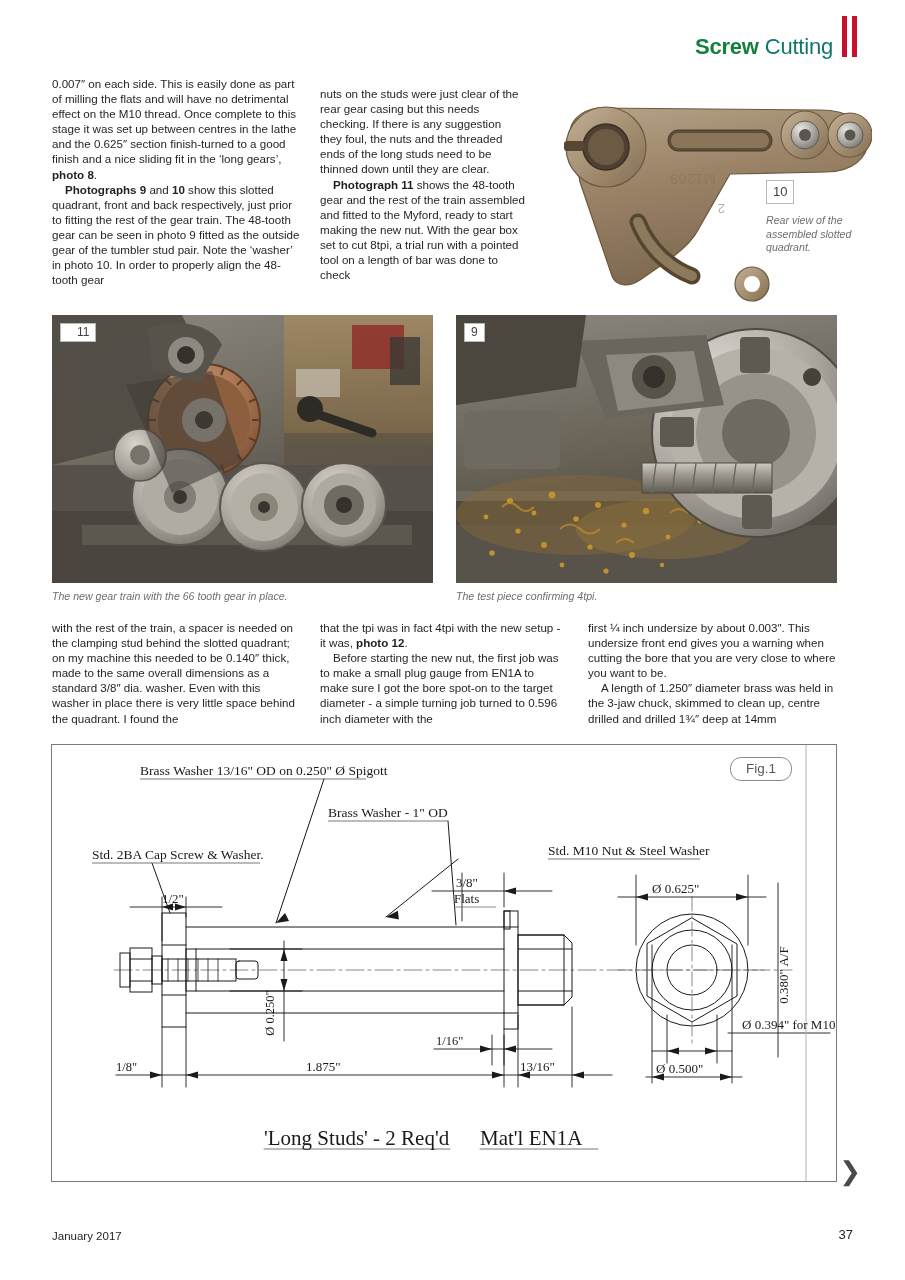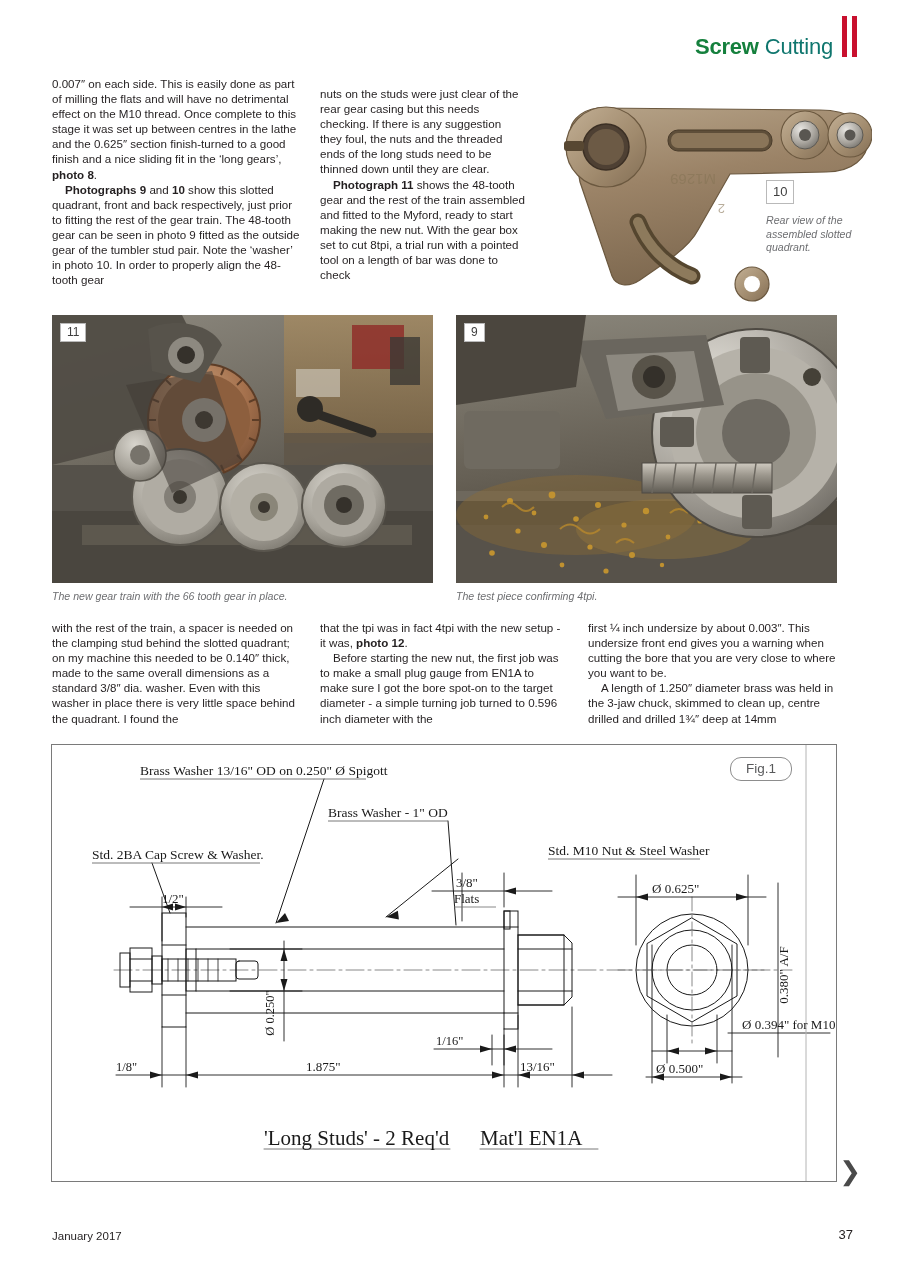--- a/index.html
+++ b/index.html
@@ -106,21 +106,21 @@
 
   
   .photo {
     position: absolute;
     overflow: hidden;
     background: #6f6a60;
   }
   #photo-11 { left: 52px; top: 315px; width: 381px; height: 268px; }
   #photo-12 { left: 456px; top: 315px; width: 381px; height: 268px; }
   .photo svg { display: block; width: 100%; height: 100%; }
-  #badge-11 { left: 60px; top: 323px; padding: 2px 6px 3px 6px; font-size: 12px;}
+  #badge-11 { left: 60px; top: 323px; padding: 2px 6px 3px 16px; font-size: 12px;}
   #badge-12 { left: 464px; top: 323px; padding: 2px 6px 3px 6px; font-size: 12px;}
 
   
   #figure-box {
     position: absolute;
     left: 51px;
     top: 744px;
     width: 786px;
     height: 438px;
     border: 1px solid #7a7a7a;

